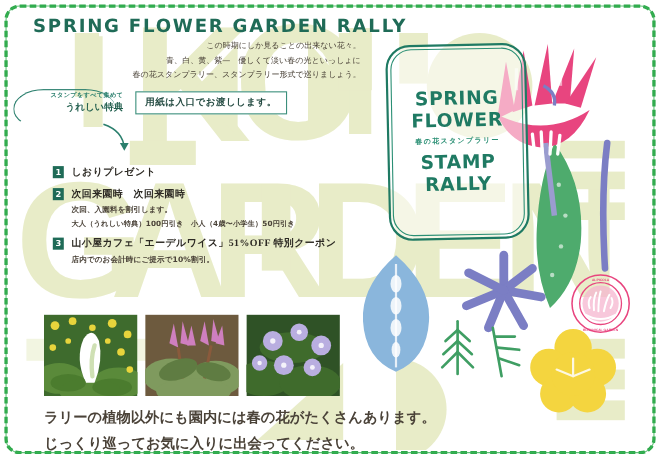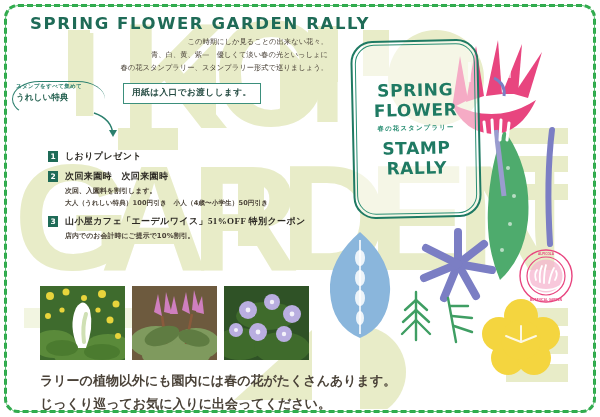--- a/index.html
+++ b/index.html
@@ -38,21 +38,21 @@
         font-size:7.3px;line-height:1.75;font-weight:normal;
         font-family:"DejaVu Sans",sans-serif;width:298px;}
 
   
   .row-notice{position:relative;margin-top:11px;height:46px;}
 
   .bubble{position:absolute;left:-18px;top:-4px;width:92px;height:34px;
           border:1.4px solid #2a7f6d;border-radius:46px/30px;
           border-right:none;border-bottom-color:transparent;
           background:transparent;}
-  .bubble-in{position:absolute;left:-14px;top:-2px;width:96px;text-align:left;}
+  .bubble-in{position:absolute;left:-14px;top:-2px;width:96px;text-align:right;}
   .bubble-l1{color:#2a7f6d;font-size:5.6px;font-weight:bold;letter-spacing:.3px;
              font-family:"DejaVu Sans",sans-serif;}
   .bubble-l2{color:#23604f;font-size:8.6px;font-weight:bold;margin-top:1px;
              font-family:"DejaVu Sans",sans-serif;}
   .bubble-arrow{position:absolute;left:62px;top:26px;width:30px;height:30px;}
 
   .notice-box{position:absolute;left:93px;top:-2px;
               border:1.2px solid #3b8f7c;background:#ffffff;
               padding:3px 8px 4px 8px;}
   .notice-text{color:#234a41;font-size:8.6px;font-weight:bold;letter-spacing:.5px;

